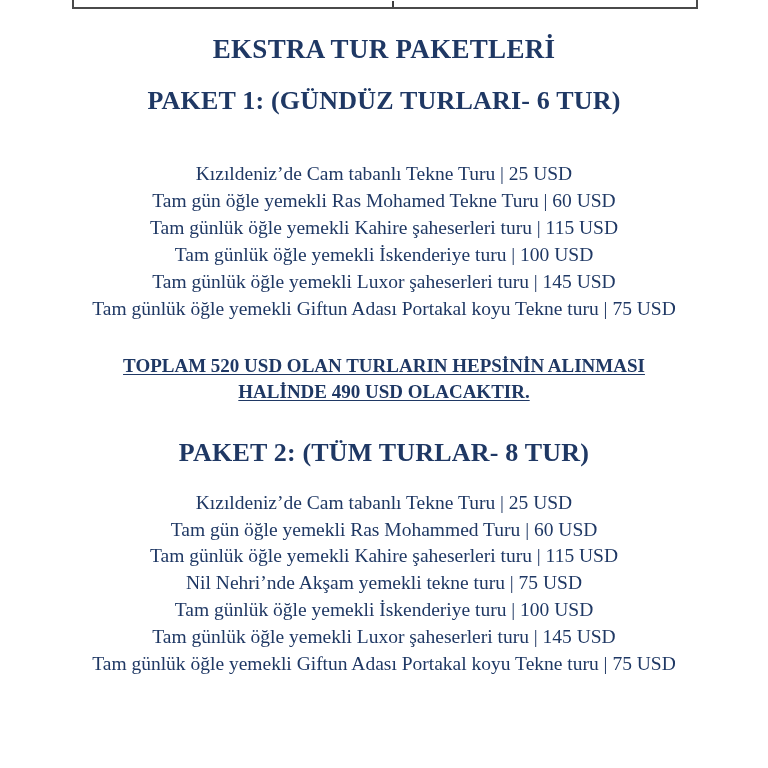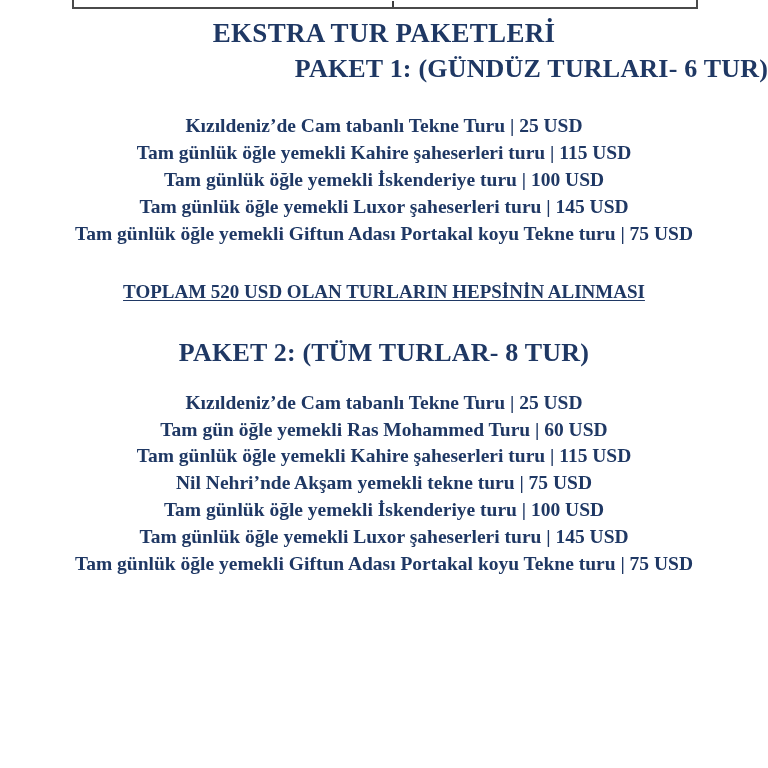--- a/index.html
+++ b/index.html
@@ -67,41 +67,40 @@
     width: 768px;
     text-align: center;
   }
 
   .title-main {
     font-size: 27px;
     font-weight: bold;
     letter-spacing: 0.3px;
     line-height: 1.18;
     margin: 0;
-    padding-top: 18px;
+    padding-top: 34px;
   }
   .title-sub {
     font-size: 26px;
     font-weight: bold;
     letter-spacing: 0.2px;
     line-height: 1.2;
-    margin: 0;
+    margin: 16px;
     padding-top: 3px;
-    text-align: right;
   }
 
   .tour-list {
     list-style: none;
     margin: 0;
     padding: 0;
   }
   .tour-list li {
     font-size: 19.5px;
     line-height: 1.38;
-    font-weight: bold;
+    font-weight: normal;
     white-space: nowrap;
   }
 
   .list-block-1 { padding-top: 29px; }
   .list-block-2 { padding-top: 22px; }
 
   .total-note {
     font-size: 19px;
     font-weight: bold;
     line-height: 1.32;
@@ -143,28 +142,30 @@
   </div>
 
   <div class="content">
 
     <h1 class="title-main">EKSTRA TUR PAKETLERİ</h1>
 
     <h2 class="title-sub">PAKET 1: (GÜNDÜZ TURLARI- 6 TUR)</h2>
 
     <ul class="tour-list list-block-1">
       <li>Kızıldeniz’de Cam tabanlı Tekne Turu | 25 USD</li>
+      <li>Tam gün öğle yemekli Ras Mohamed Tekne Turu  | 60 USD</li>
       <li>Tam günlük öğle yemekli Kahire şaheserleri turu | 115 USD</li>
       <li>Tam günlük öğle yemekli İskenderiye turu | 100 USD</li>
       <li>Tam günlük öğle yemekli Luxor şaheserleri turu | 145 USD</li>
       <li>Tam günlük öğle yemekli Giftun Adası Portakal koyu Tekne turu | 75 USD</li>
     </ul>
 
     <p class="total-note total-1">
       <span class="line">TOPLAM 520 USD OLAN TURLARIN HEPSİNİN ALINMASI</span>
+      <span class="line">HALİNDE 490 USD OLACAKTIR.</span>
     </p>
 
     <h2 class="paket2-heading">PAKET 2: (TÜM TURLAR- 8 TUR)</h2>
 
     <ul class="tour-list list-block-2">
       <li>Kızıldeniz’de Cam tabanlı Tekne Turu | 25 USD</li>
       <li>Tam gün öğle yemekli Ras Mohammed Turu | 60 USD</li>
       <li>Tam günlük öğle yemekli Kahire şaheserleri turu | 115 USD</li>
       <li>Nil Nehri’nde Akşam yemekli tekne turu | 75 USD</li>
       <li>Tam günlük öğle yemekli İskenderiye turu | 100 USD</li>

